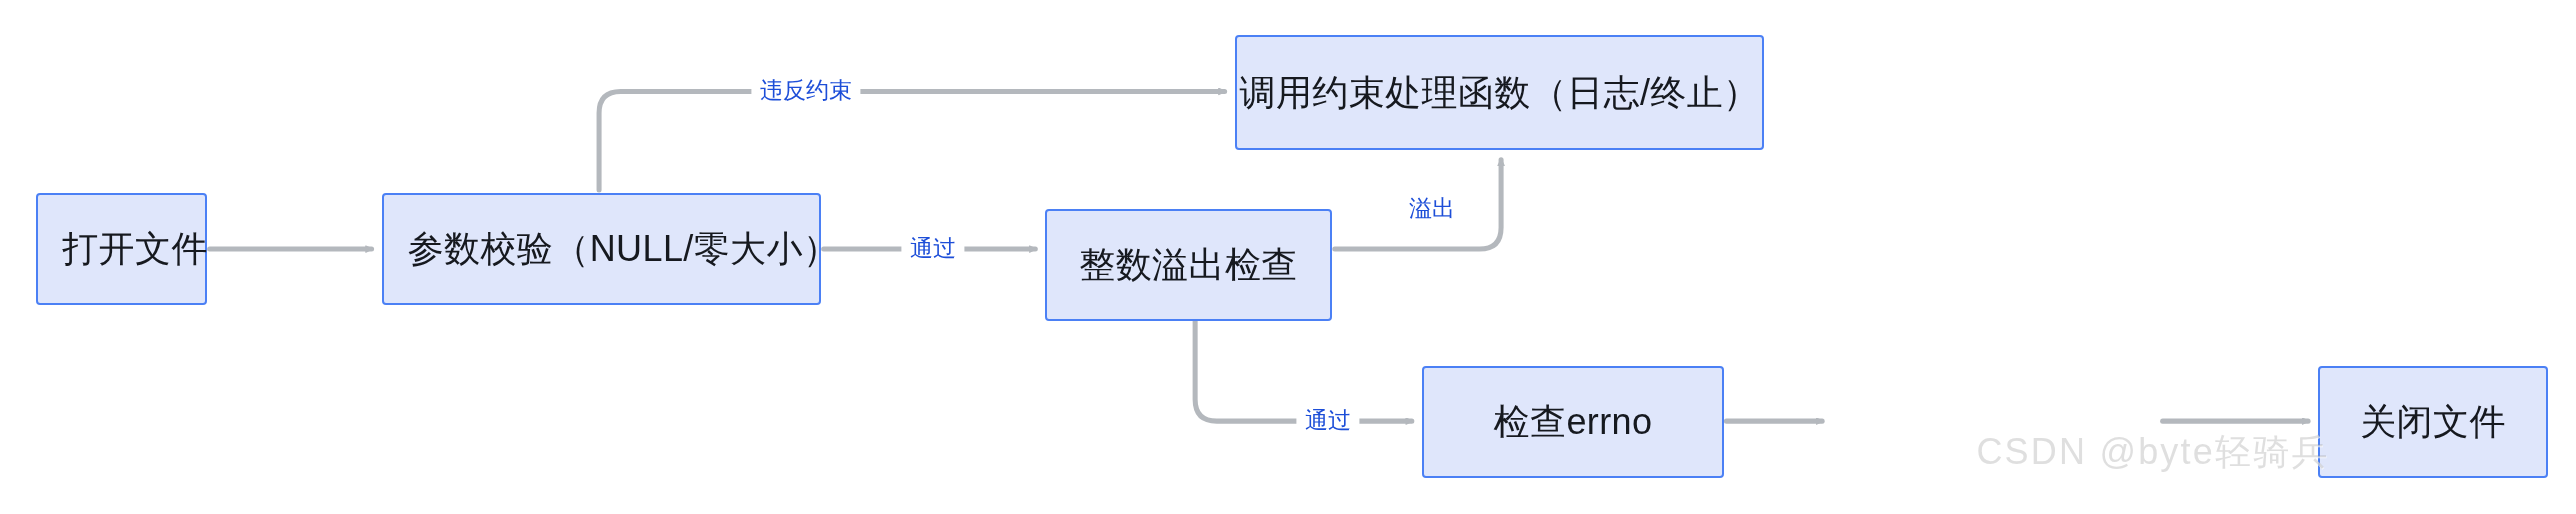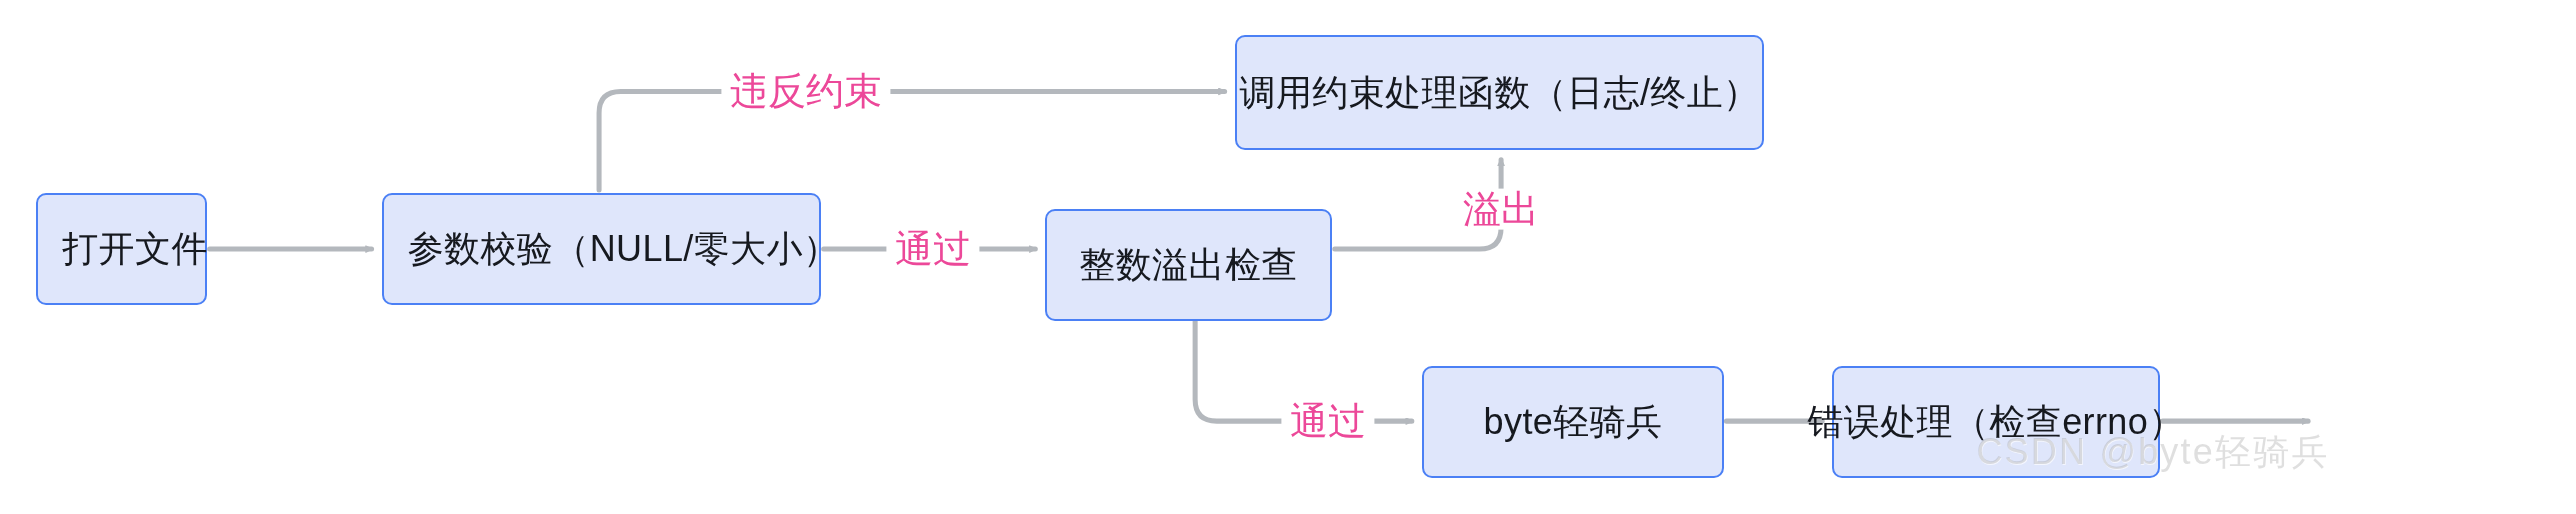--- a/index.html
+++ b/index.html
@@ -22,35 +22,35 @@
     left: 0;
     top: 0;
     width: 2576px;
     height: 514px;
   }
   .node {
     position: absolute;
     box-sizing: border-box;
     background: #dfe6fb;
     border: 2.9px solid #4b80f5;
-    border-radius: 10px;
+    border-radius: 4px;
     display: flex;
     align-items: center;
     justify-content: center;
     color: #16191f;
     font-size: 36px;
     line-height: 1.1;
     letter-spacing: 0.4px;
     white-space: nowrap;
     z-index: 3;
   }
   .edge-label {
     position: absolute;
-    color: #ec4899;
-    font-size: 38px;
+    color: #1d4ed8;
+    font-size: 23px;
     line-height: 1;
     white-space: nowrap;
     background: #ffffff;
     padding: 1.4px 8.6px;
     z-index: 4;
   }
   .watermark {
     position: absolute;
     color: rgba(150,150,150,0.30);
     font-size: 36px;
@@ -95,27 +95,27 @@
   <div class="node" id="node-1" style="left: 382px; top: 193px; width: 439px; height: 112px; padding-left: 44px;">
     <span>参数校验（NULL/零大小）</span>
   </div>
   <div class="node" id="node-2" style="left: 1045px; top: 193px; width: 287px; height: 112px; margin-top: 16px;">
     <span>整数溢出检查</span>
   </div>
   <div class="node" id="node-3" style="left: 1235px; top: 35px; width: 529px; height: 115px;">
     <span>调用约束处理函数（日志/终止）</span>
   </div>
   <div class="node" id="node-4" style="left: 1422px; top: 366px; width: 302px; height: 112px;">
-    <span>byte轻骑兵</span>
+    <span>检查errno</span>
   </div>
-  <div class="node" id="node-5" style="left: 1832px; top: 366px; width: 328px; height: 112px;">
-    <span>错误处理（检查errno）</span>
+  <div class="node" id="node-6" style="left: 2318px; top: 366px; width: 230px; height: 112px;">
+    <span>关闭文件</span>
   </div>
 
   <div class="edge-label" id="elabel-1" style="left: 806px; top: 91px; transform: translate(-50%, -50%);">违反约束</div>
   <div class="edge-label" id="elabel-2" style="left: 933px; top: 249px; transform: translate(-50%, -50%);">通过</div>
-  <div class="edge-label" id="elabel-3" style="left: 1501px; top: 209px; transform: translate(-50%, -50%);">溢出</div>
+  <div class="edge-label" id="elabel-3" style="left: 1432px; top: 209px; transform: translate(-50%, -50%);">溢出</div>
   <div class="edge-label" id="elabel-4" style="left: 1328px; top: 421px; transform: translate(-50%, -50%);">通过</div>
 
   <div class="watermark" style="left: 2153px; top: 452px; transform: translate(-50%, -50%);">CSDN @byte轻骑兵</div>
 
 </div>
 
 
 </body></html>

